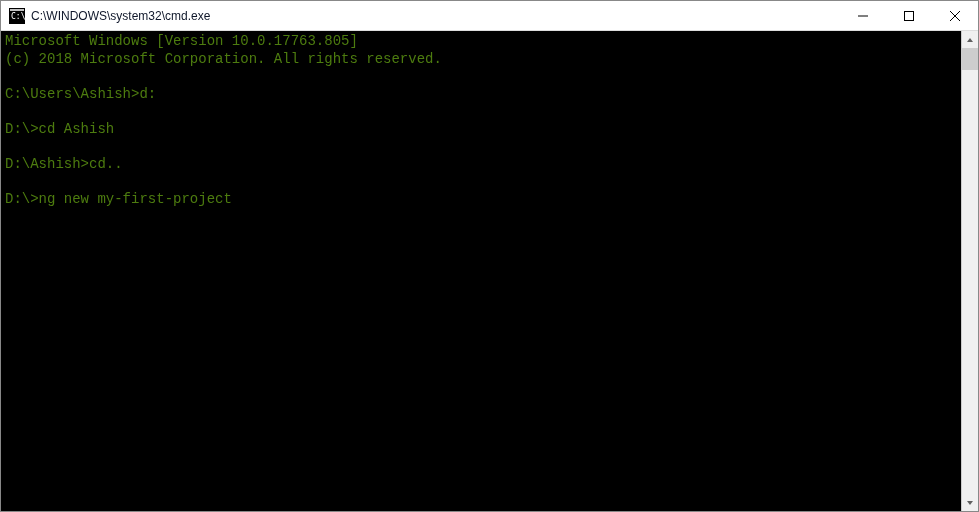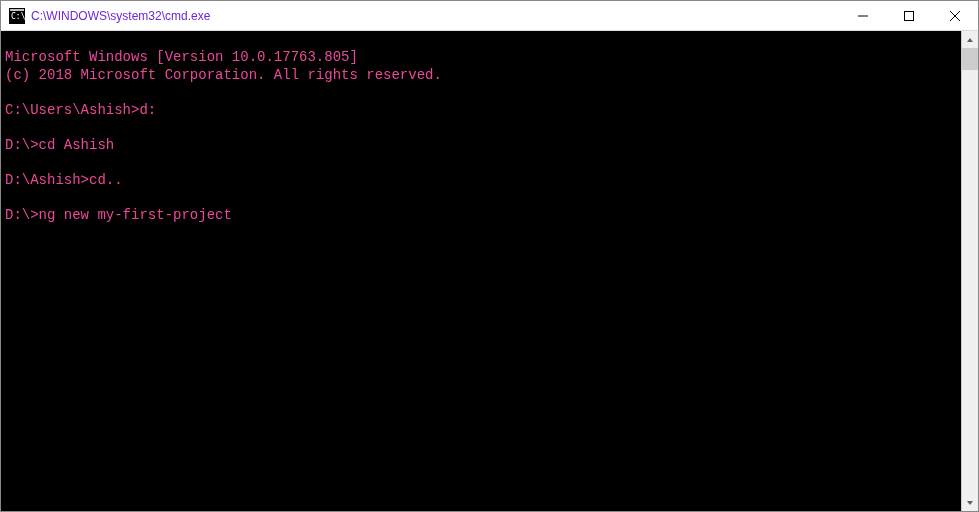--- a/index.html
+++ b/index.html
@@ -37,21 +37,21 @@
       display: flex;
       align-items: center;
       justify-content: center;
     }
     .titlebar-icon svg {
       width: 16px;
       height: 16px;
     }
     .titlebar-text {
       font-size: 12px;
-      color: #6d28d9;
+      color: #0f172a;
       flex: 1;
     }
     .titlebar-controls {
       display: flex;
       height: 100%;
     }
     .titlebar-btn {
       width: 46px;
       height: 100%;
       display: flex;
@@ -67,25 +67,25 @@
     }
     .content-area {
       flex: 1;
       display: flex;
       background: #000;
       position: relative;
     }
     .terminal {
       flex: 1;
       background: #000;
-      color: #ec4899;
+      color: #4d7c0f;
       font-family: "Consolas", "Courier New", monospace;
       font-size: 14px;
       line-height: 1.25;
-      padding: 18px 4px;
+      padding: 2px 4px;
       white-space: pre;
       overflow: hidden;
     }
     .scrollbar {
       width: 17px;
       background: #f0f0f0;
       position: relative;
       border-left: 1px solid #ccc;
     }
     .scroll-arrow {

